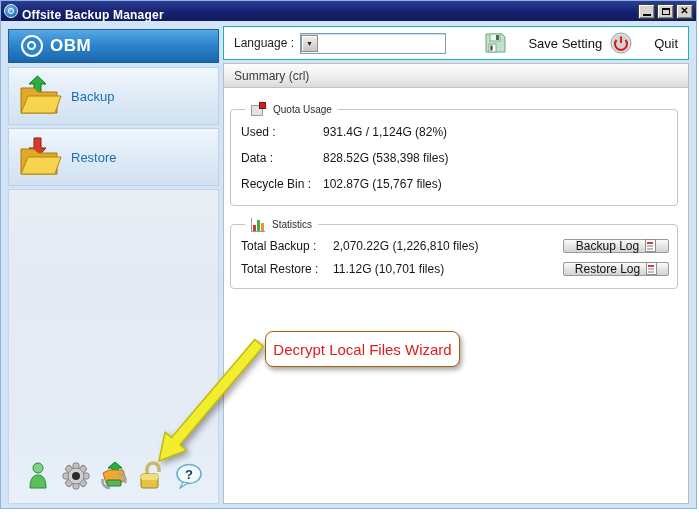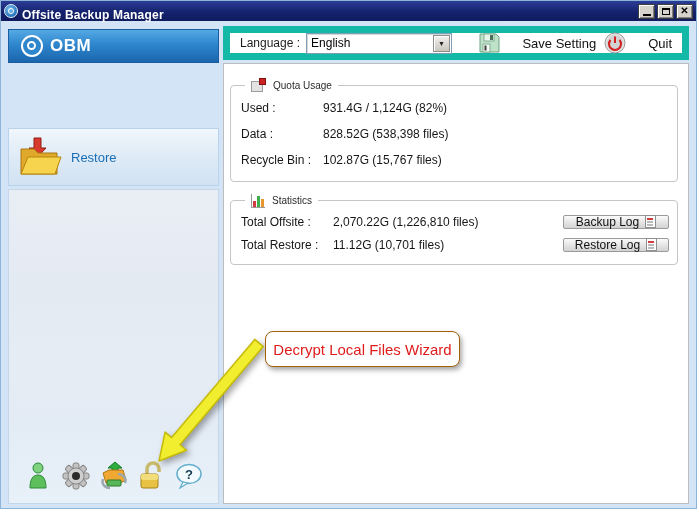--- a/index.html
+++ b/index.html
@@ -39,21 +39,21 @@
   .nav-item .icon-wrap{width:62px;display:flex;justify-content:center;}
   .nav-label{color:#1a6fb5;font-size:13px;}
   .side-rest{position:absolute;left:0;top:163px;width:211px;height:315px;
              background:linear-gradient(180deg,#e9eef5 0%,#e4eaf2 30%,#e6ecf3 55%,#e3ebf5 75%,#e8f0f8 100%);
              border:1px solid #c3d6ea;box-sizing:border-box;}
   .side-icons{position:absolute;left:6px;right:6px;bottom:6px;height:42px;
               display:flex;align-items:center;justify-content:space-between;padding:0 8px;}
   .side-icons .tool{width:30px;height:34px;display:flex;align-items:center;justify-content:center;cursor:pointer;}
   
   .toolbar{position:absolute;left:222px;top:25px;width:466px;height:34px;background:#ffffff;
-           border:7px solid #14b8a6;box-sizing:border-box;display:flex;align-items:center;padding:0 10px;}
+           border:1px solid #14b8a6;box-sizing:border-box;display:flex;align-items:center;padding:0 10px;}
   .lang-label{font-size:12px;color:#1c1c1c;margin-right:6px;}
   .combo{width:146px;height:21px;border:1px solid #7f9db9;box-shadow:inset 1px 1px 0 #d8d8d8;
          background:#ffffff;display:flex;align-items:center;box-sizing:border-box;cursor:pointer;}
   .combo-value{flex:1 1 auto;font-size:12px;padding-left:4px;color:#000;}
   .combo-btn{width:17px;height:17px;margin-right:1px;background:linear-gradient(180deg,#f2f1ee,#c9c5bd);
              border:1px solid #8d8d8d;box-shadow:inset 1px 1px 0 #fff;display:flex;align-items:center;justify-content:center;
              font-size:7px;color:#222;box-sizing:border-box;}
   .toolbar-right{margin-left:auto;display:flex;align-items:center;gap:8px;}
   .tb-btn{display:flex;align-items:center;gap:6px;cursor:pointer;}
   .tb-btn span.lbl{font-size:13px;color:#111;margin-left:16px;}
@@ -116,20 +116,30 @@
         </div>
     </div>
   </div>
 
   <div class="sidebar">
     <div class="obm-banner">
       <div class="obm-logo"></div>
       <div class="obm-text">OBM</div>
     </div>
 
+    <div class="nav-item" style="top:41px;">
+      <span class="icon-wrap">
+        <svg width="46" height="42" viewBox="0 0 46 42">
+          <polygon points="17,20 17,9 12,9 20.5,1 29,9 24,9 24,20" fill="#2fae3f" stroke="#137a23" stroke-width="1"></polygon>
+          <path d="M4 13 h13 l4 4 h19 v21 H4 z" fill="#e0a92c" stroke="#a87713" stroke-width="1"></path>
+          <path d="M4 38 L11 21 h33 L38 38 z" fill="#f6d44e" stroke="#b8860b" stroke-width="1"></path>
+        </svg>
+      </span>
+      <span class="nav-label">Backup</span>
+    </div>
 
     <div class="nav-item" style="top:102px;">
       <span class="icon-wrap">
         <svg width="46" height="42" viewBox="0 0 46 42">
           <polygon points="17,2 24,2 24,12 29,12 20.5,21 12,12 17,12" fill="#d93a2e" stroke="#8f1d14" stroke-width="1"></polygon>
           <path d="M4 13 h13 l4 4 h19 v21 H4 z" fill="#e0a92c" stroke="#a87713" stroke-width="1"></path>
           <path d="M4 38 L11 21 h33 L38 38 z" fill="#f6d44e" stroke="#b8860b" stroke-width="1"></path>
         </svg>
       </span>
       <span class="nav-label">Restore</span>
@@ -178,21 +188,20 @@
             <text x="14" y="16" text-anchor="middle" font-size="13" font-weight="bold" fill="#123c52" font-family="Liberation Sans, sans-serif">?</text>
           </svg>
         </div>
       </div>
     </div>
   </div>
 
   <div class="toolbar">
     <span class="lang-label">Language :</span>
     <div class="combo">
-      <span class="combo-value">English</span>
       <span class="combo-btn">▼</span>
     </div>
     <div class="toolbar-right">
       <div class="tb-btn">
         <svg width="22" height="22" viewBox="0 0 22 22">
           <path d="M2 2 h16 l3 3 v15 H2 z" fill="#bfe3c8" stroke="#6fa183" stroke-width="1"></path>
           <rect x="6" y="2" width="10" height="7" fill="#e9f6ec" stroke="#6fa183" stroke-width="0.8"></rect>
           <rect x="12" y="3" width="3" height="5" fill="#4b6f58"></rect>
           <rect x="5" y="12" width="7" height="8" fill="#f5fbf6" stroke="#6fa183" stroke-width="0.8"></rect>
           <rect x="6.5" y="13.5" width="2" height="5" fill="#3c3c3c"></rect>
@@ -205,20 +214,21 @@
           <circle cx="11" cy="11" r="8" fill="#d2d2d2"></circle>
           <path d="M6.5 8 a6 6 0 1 0 9 0" fill="none" stroke="#d21f1f" stroke-width="2"></path>
           <line x1="11" y1="4.5" x2="11" y2="11" stroke="#d21f1f" stroke-width="2"></line>
         </svg>
         <span class="lbl">Quit</span>
       </div>
     </div>
   </div>
 
   <div class="content">
+    <div class="content-header">Summary (crl)</div>
 
     <fieldset style="margin-top:14px;">
       <legend>
         <span class="legend-icon">
           <span class="quota-grid" style="display:block;"></span>
           <span class="quota-cube"></span>
         </span>
         <span>Quota Usage</span>
       </legend>
       <div class="frow">
@@ -238,21 +248,21 @@
     <fieldset>
       <legend>
         <span class="stats-bars">
           <i style="height:6px;background:#d23c3c;"></i>
           <i style="height:11px;background:#3fae4f;"></i>
           <i style="height:8px;background:#e8962e;"></i>
         </span>
         <span>Statistics</span>
       </legend>
       <div class="frow stats-row">
-        <span class="rlabel">Total Offsite :</span>
+        <span class="rlabel">Total Backup :</span>
         <span class="rvalue">2,070.22G  (1,226,810 files)</span>
         <button class="logbtn">
           <span>Backup Log</span>
           <span class="doc-icon"></span>
         </button>
       </div>
       <div class="frow stats-row">
         <span class="rlabel">Total Restore :</span>
         <span class="rvalue">11.12G  (10,701 files)</span>
         <button class="logbtn">

